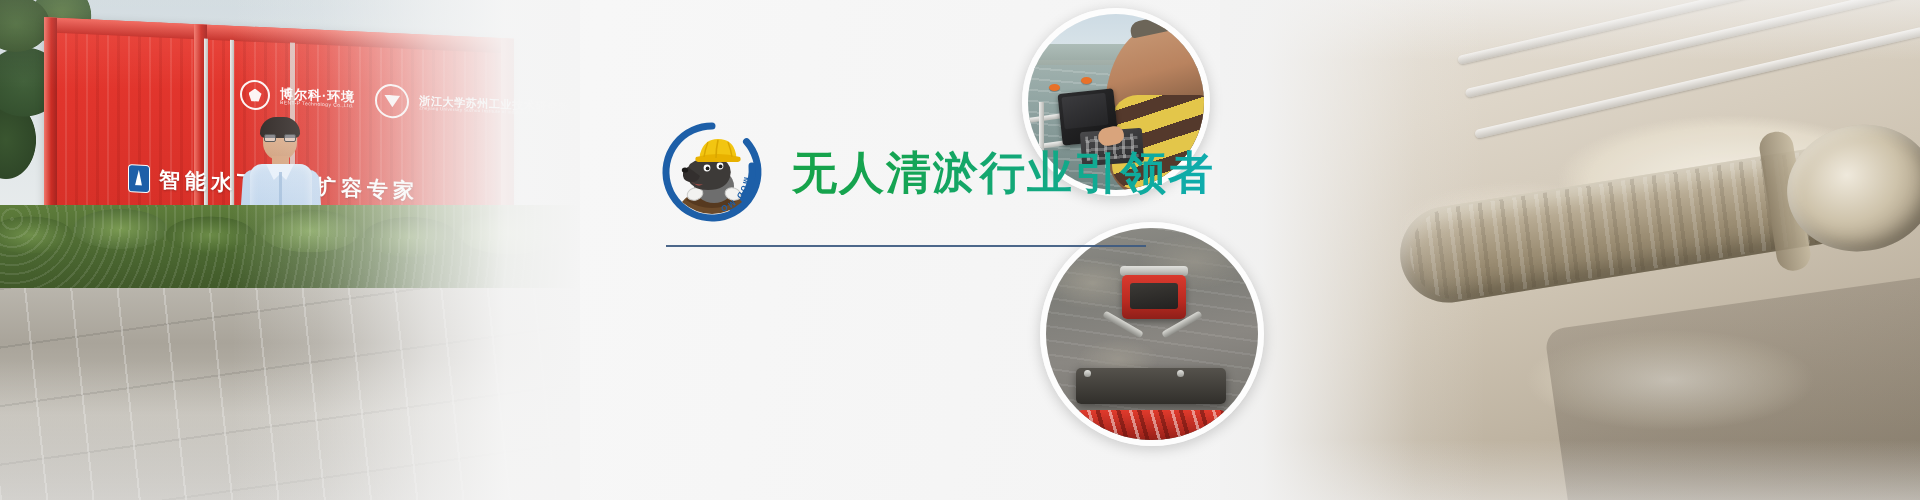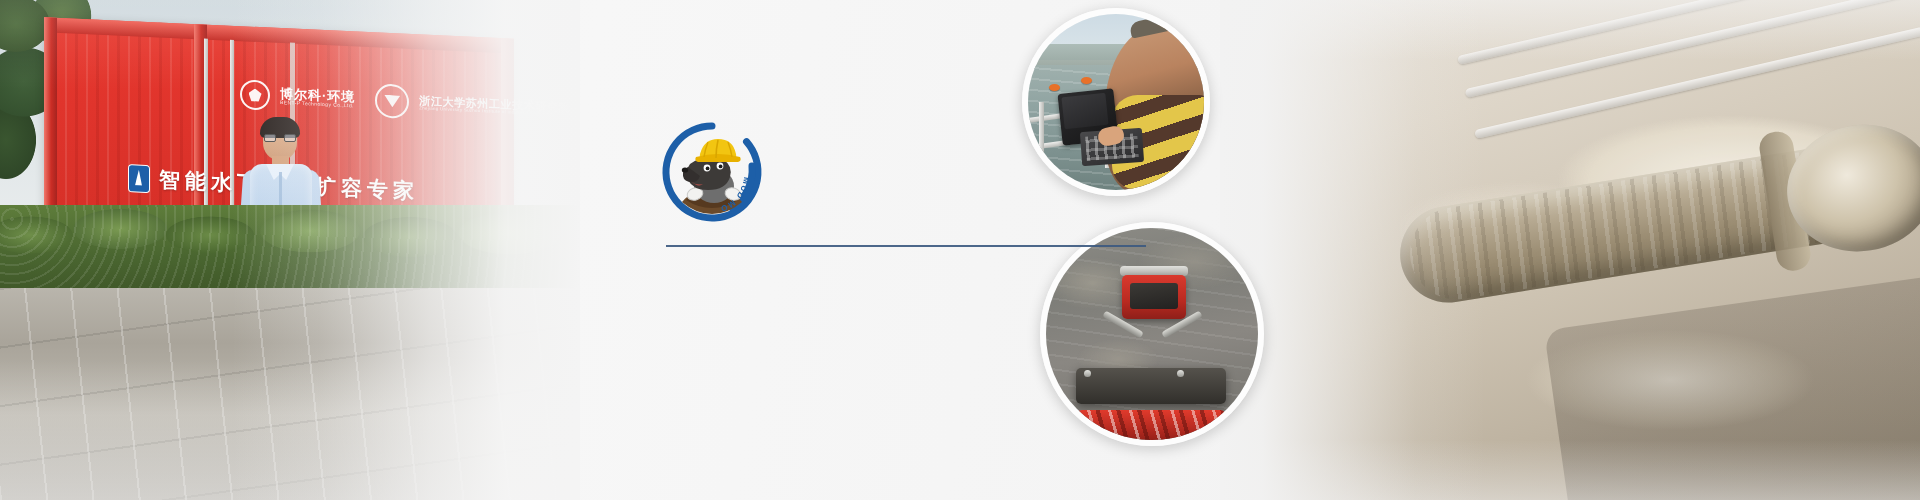--- a/index.html
+++ b/index.html
@@ -429,18 +429,19 @@
 
           <defs>
             <path id="arcpath" d="M84 56 a34 34 0 0 1 -22 30" fill="none"></path>
           </defs>
           <text font-family="Liberation Sans, sans-serif" font-size="8.2" font-weight="700" fill="#1d5fa8" letter-spacing="1.2">
             <textPath href="#arcpath" startOffset="2%">MUD MOLE</textPath>
           </text>
         </svg>
       </div>
 
+      <div class="headline">无人清淤行业引领者</div>
     </div>
 
     <div class="divider"></div>
   </div>
 
 </div>
 
 </body></html>

